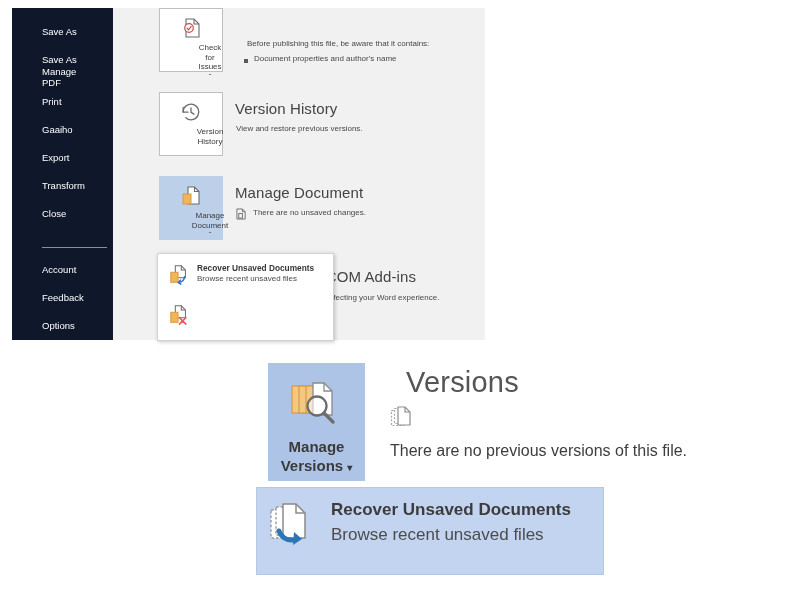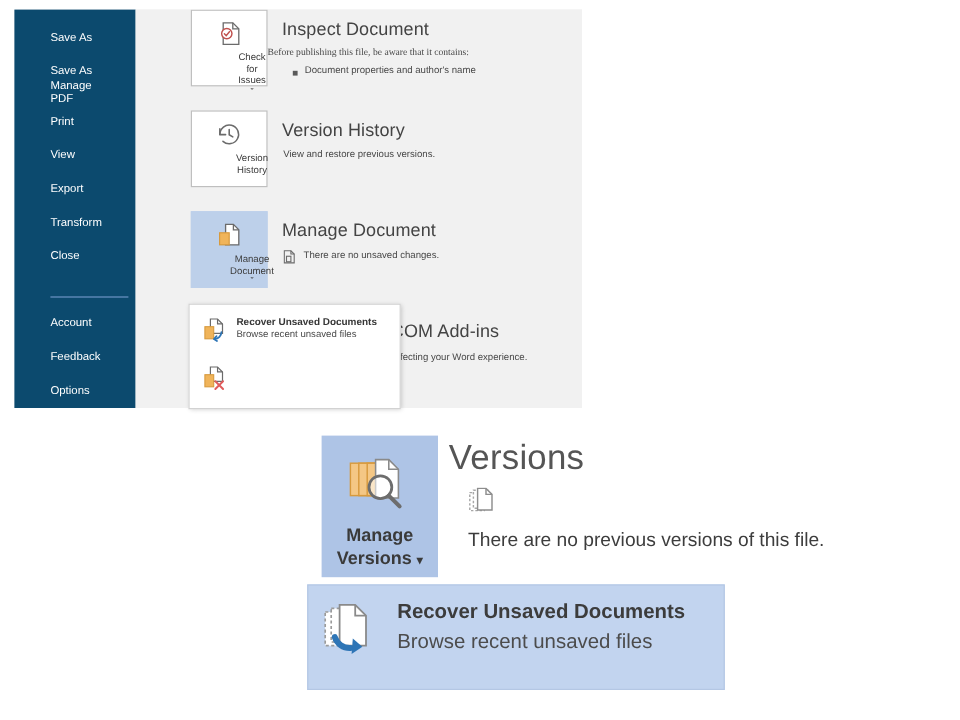--- a/index.html
+++ b/index.html
@@ -19,21 +19,21 @@
     position: absolute;
     left: 12px; top: 8px;
     width: 473px; height: 332px;
     background: #f1f1f1;
   }
 
   .sidebar {
     position: absolute;
     left: 0; top: 0;
     width: 101px; height: 332px;
-    background: #0c4a6e;
+    background: #0f172a;
   }
   .sb-item {
     position: absolute;
     left: 0; width: 101px;
     color: #ffffff;
     font-size: 9.5px;
     line-height: 11.5px;
     padding-left: 30px;
     box-sizing: border-box;
     white-space: pre-line;
@@ -172,21 +172,21 @@
     line-height: 19px;
     color: #3a3a3a;
     font-weight: 600;
     text-align: center;
     white-space: pre-line;
   }
   .mv-caret { font-size: 10px; color: #3a3a3a; }
 
   .v-title {
     position: absolute;
-    left: 374px; top: 366px;
+    left: 406px; top: 366px;
     font-size: 29px;
     color: #555555;
     font-weight: 400;
     letter-spacing: .2px;
   }
   .v-sub {
     position: absolute;
     left: 390px; top: 404px;
     font-size: 16px;
     color: #3d3d3d;
@@ -227,21 +227,21 @@
 <div id="root">
 
   <div class="backstage">
 
     <div class="sidebar">
 
       <div class="sb-item" style="top:18px"><span>Save As</span></div>
       <div class="sb-item" style="top:46px"><span>Save As Manage
 PDF</span></div>
       <div class="sb-item" style="top:88px"><span>Print</span></div>
-      <div class="sb-item" style="top:116px"><span>View</span></div>
+      <div class="sb-item" style="top:116px"><span>Gaaiho</span></div>
       <div class="sb-item" style="top:144px"><span>Export</span></div>
       <div class="sb-item" style="top:172px"><span>Transform</span></div>
       <div class="sb-item" style="top:200px"><span>Close</span></div>
 
       <div class="sb-divider"></div>
 
       <div class="sb-item" style="top:256px"><span>Account</span></div>
       <div class="sb-item" style="top:284px"><span>Feedback</span></div>
       <div class="sb-item" style="top:312px"><span>Options</span></div>
     </div>
@@ -254,22 +254,21 @@
             <path d="M7 3 h8 l5 5 v13 h-13 z" fill="#ffffff" stroke="#6b6b6b" stroke-width="1.1"></path>
             <path d="M15 3 v5 h5" fill="none" stroke="#6b6b6b" stroke-width="1.1"></path>
             <circle cx="10" cy="12" r="4.3" fill="#ffffff" stroke="#c0504d" stroke-width="1.2"></circle>
             <path d="M8 12.2 l1.5 1.6 L12.2 10.4" fill="none" stroke="#c0504d" stroke-width="1.2" stroke-linecap="round"></path>
           </svg>
         </span>
         <span class="bb-lbl"><span>Check for
 Issues</span> <span>ˇ</span></span>
       </div>
 
-      <div class="sec-title" style="left:122px; top:8px;">Inspect Document</div>
-      <div class="sec-sub" style="left:110px; top:30px;font-family:Liberation Serif, serif;">Before publishing this file, be aware that it contains:</div>
+      <div class="sec-sub" style="left:134px; top:30px;">Before publishing this file, be aware that it contains:</div>
       <div class="bullet-row" style="left:131px; top:46px;align-items:flex-end;">
         <span class="bullet-sq"></span>
         <span>Document properties and author's name</span>
       </div>
 
       <div class="big-btn" style="left:46px; top:84px;">
         <span class="bb-ico">
           <svg width="24" height="24" viewBox="0 0 24 24">
             <path d="M4.2 12 a7.8 7.8 0 1 1 2.6 5.8" fill="none" stroke="#6b6b6b" stroke-width="1.3" stroke-linecap="round"></path>
             <path d="M4.2 7.4 v4.8 h4.8" fill="none" stroke="#6b6b6b" stroke-width="1.3" stroke-linejoin="round" stroke-linecap="round"></path>

